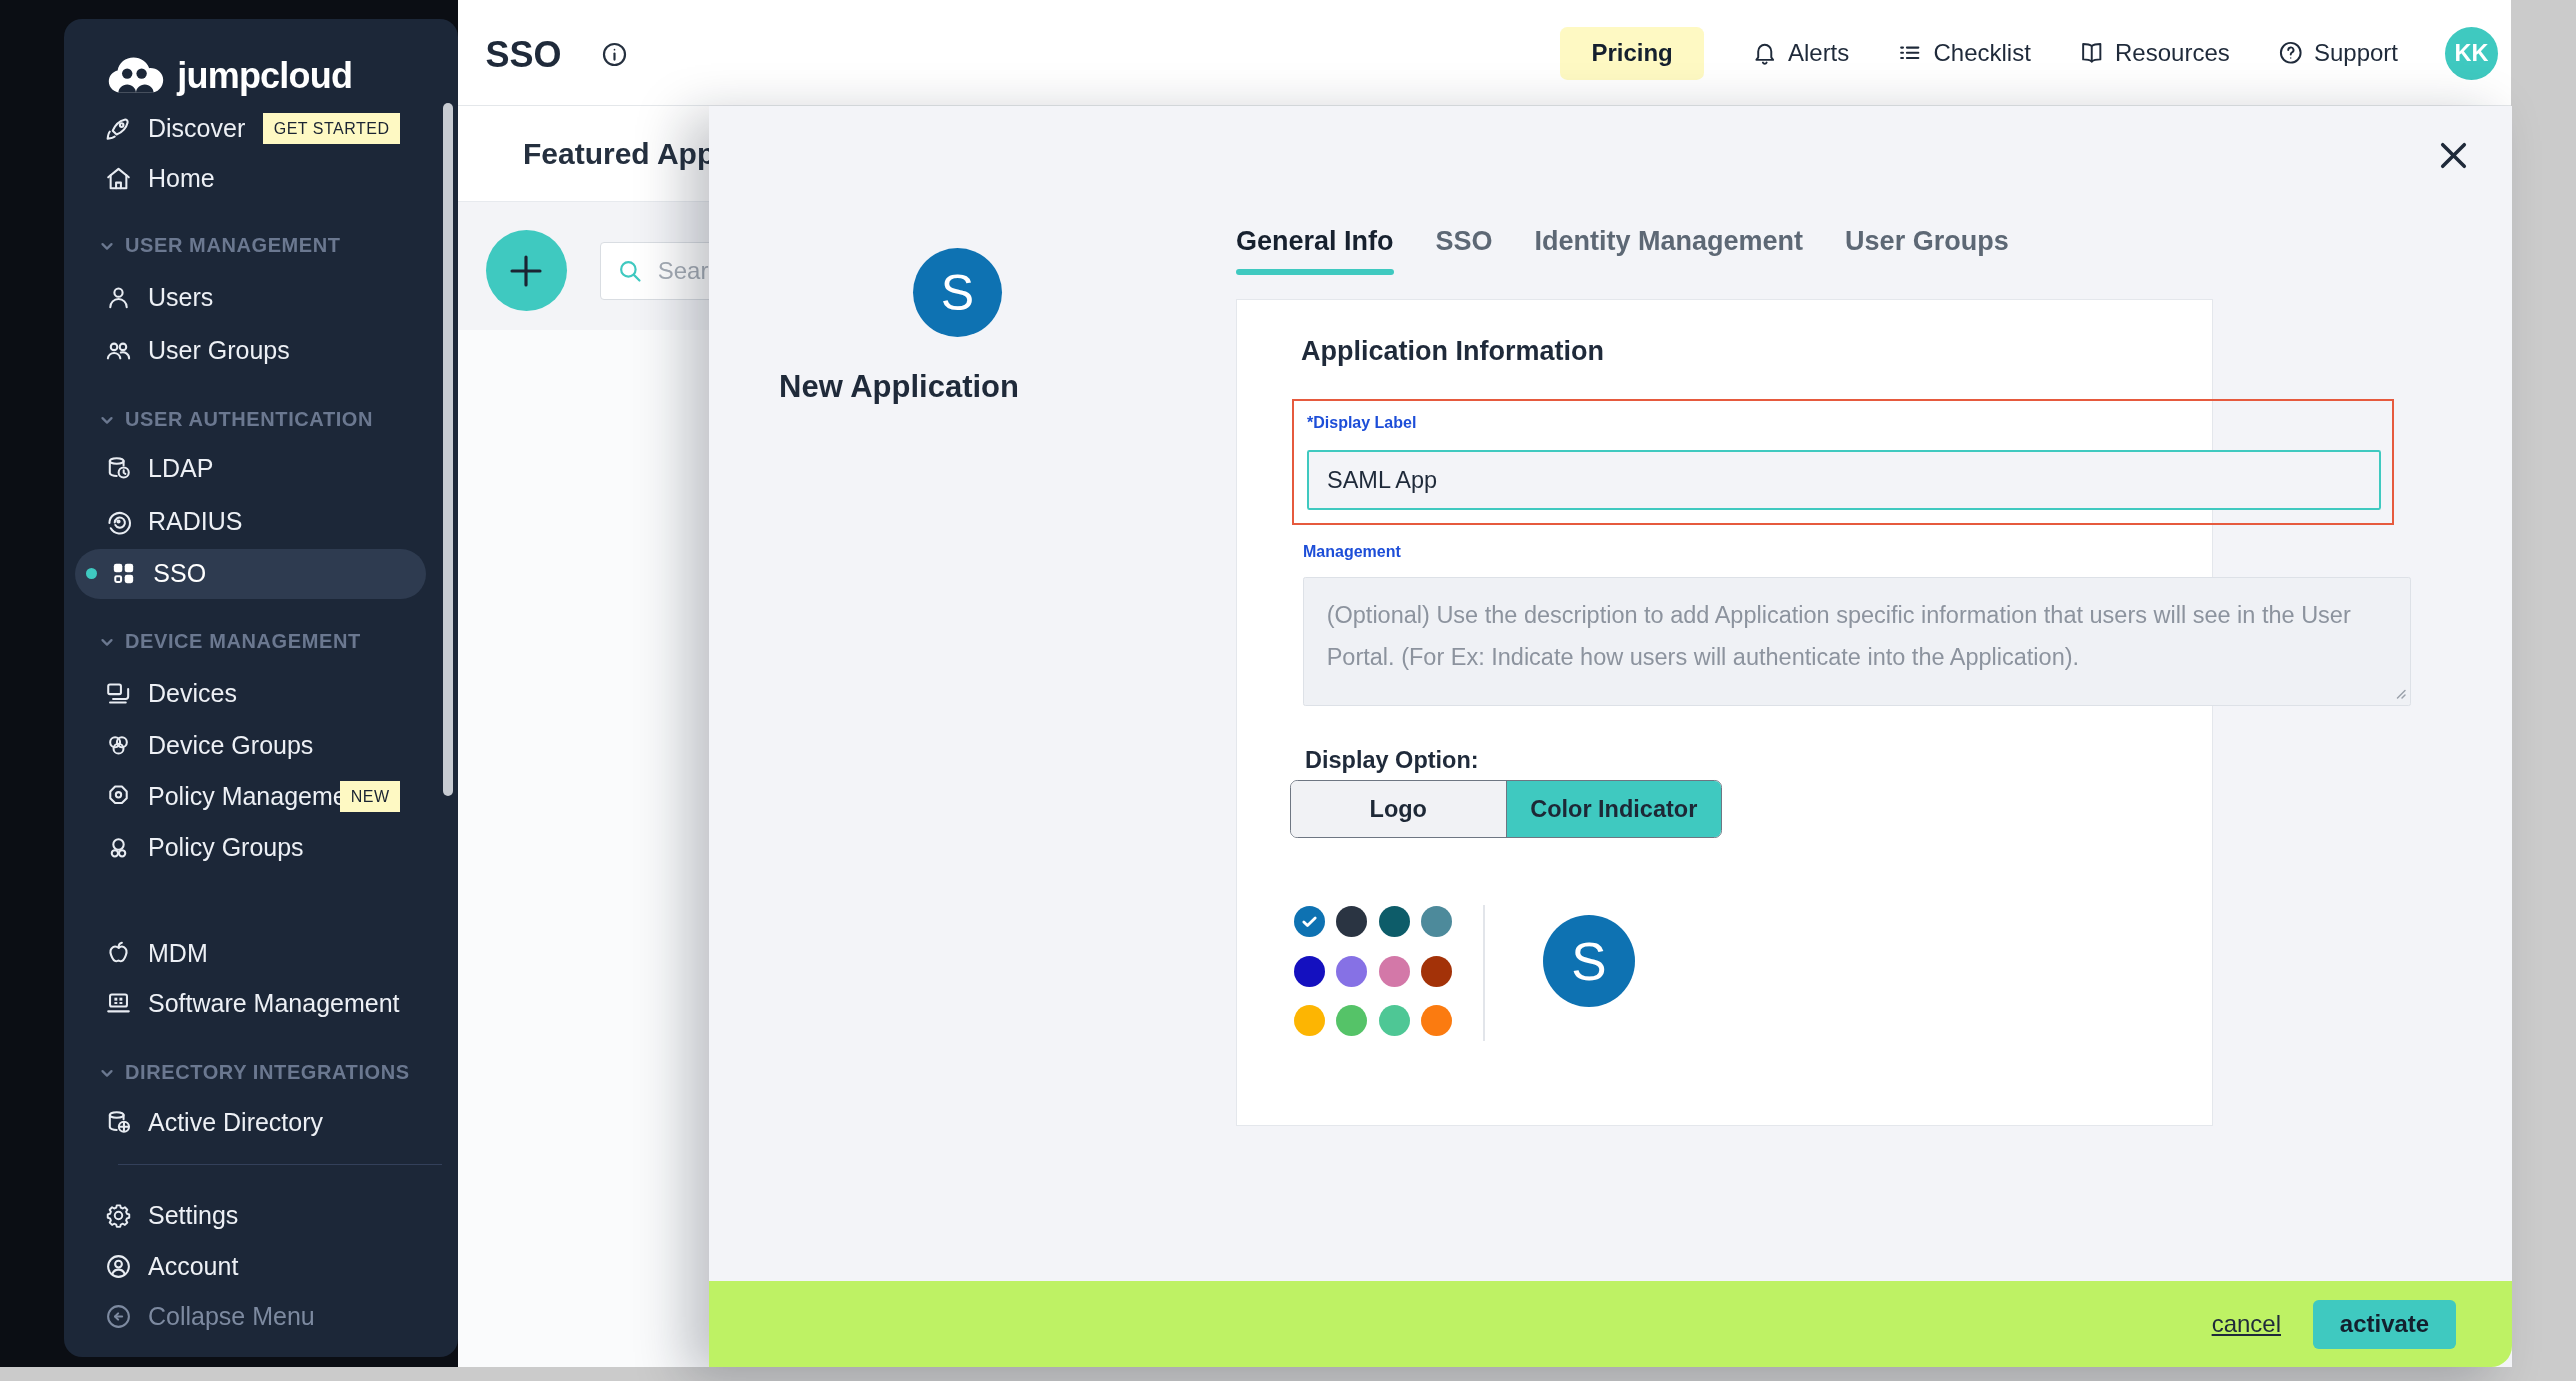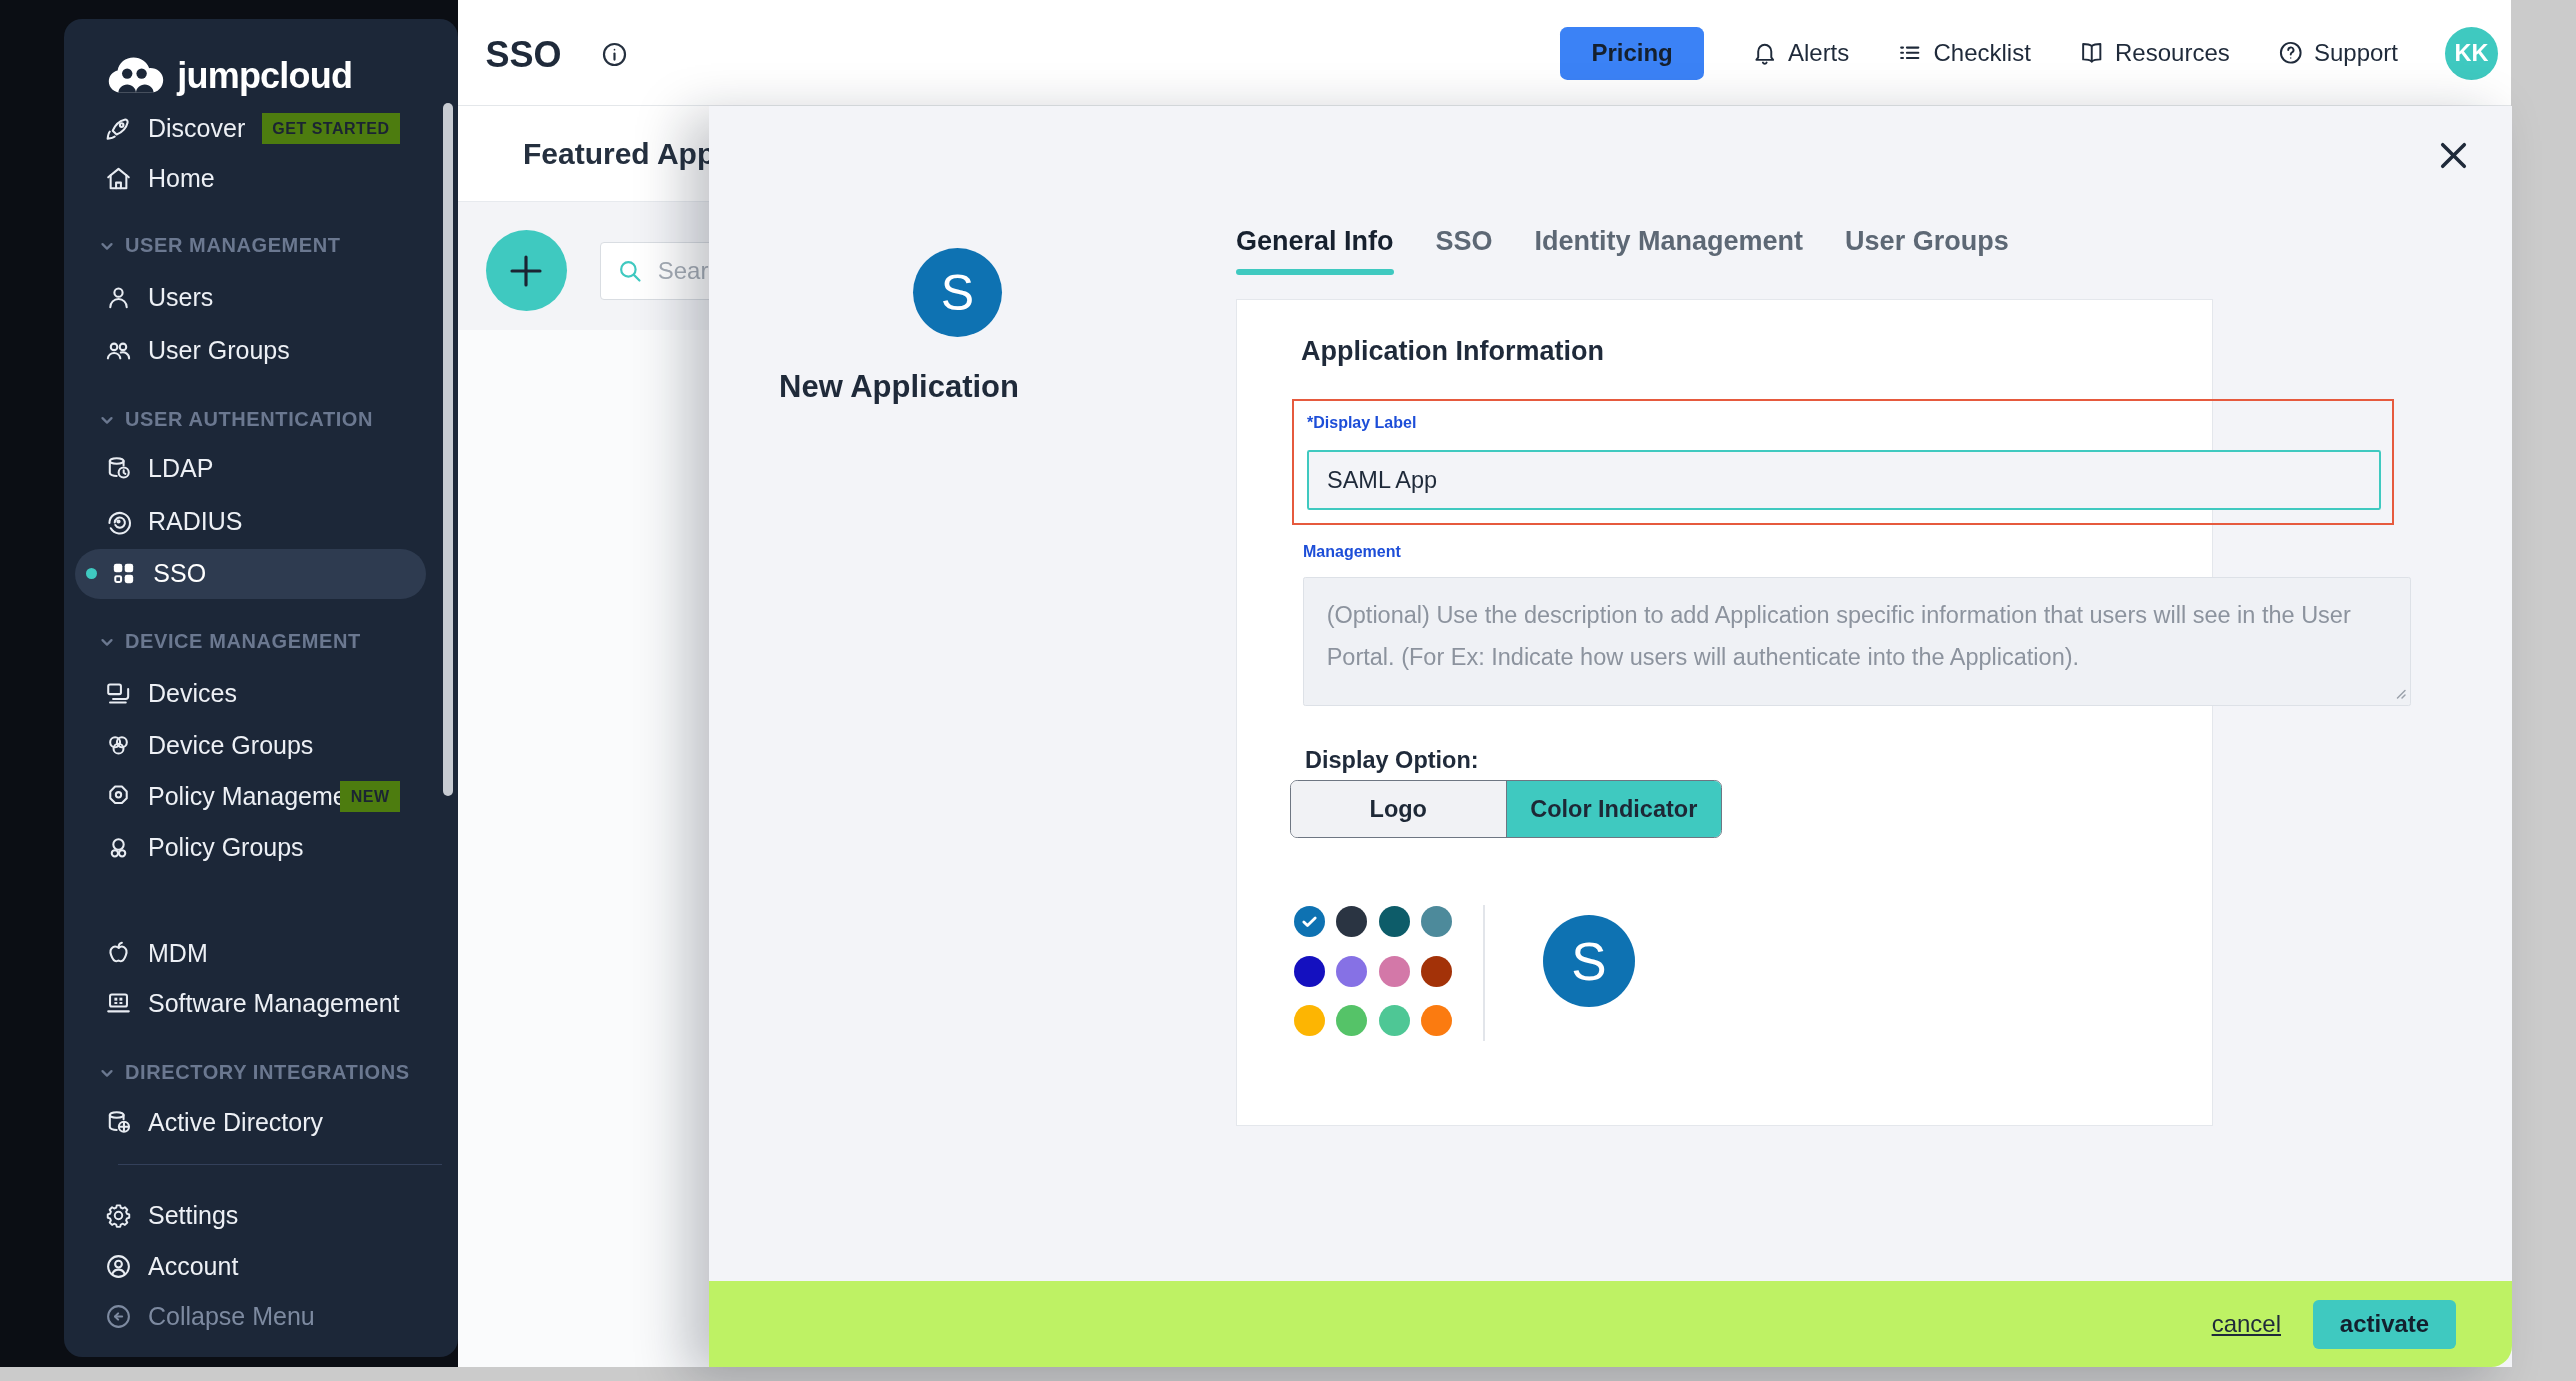--- a/index.html
+++ b/index.html
@@ -19,36 +19,36 @@
   .nav-item { position:absolute; left:0; width:380px; height:52px; display:flex; align-items:center;
               color:#edf0f5; cursor:default; }
   .nav-item .nicon { position:absolute; left:40px; width:29px; height:29px; color:#e8ecf2; }
   .nav-item .nlabel { position:absolute; left:84px; font-size:25px; }
   .nav-item.muted { color:#7d8aa0; }
   .nav-item.muted .nicon { color:#7d8aa0; }
   .sec-head { position:absolute; left:0; width:380px; height:36px; display:flex; align-items:center;
               color:#6b7890; }
   .sec-head .chev { position:absolute; left:34px; width:18px; height:18px; }
   .sec-head .stext { position:absolute; left:61px; font-size:20px; font-weight:bold; letter-spacing:0.6px; }
-  .badge { position:absolute; right:44px; background:#4d7c0f; color:#1b2433; font-size:16px;
-           font-weight:bold; letter-spacing:0.5px; padding:6.5px 10.5px; border-radius:0; }
+  .badge { position:absolute; right:44px; background:#fef9c3; color:#1b2433; font-size:16px;
+           font-weight:normal; letter-spacing:0.5px; padding:6.5px 10.5px; border-radius:0; }
   .sso-pill { position:absolute; left:11.3px; top:530px; width:351px; height:50px;
               background:#2e3b50; border-radius:25px; display:flex; align-items:center; }
   .sso-pill .dot { position:absolute; left:10.5px; width:11.3px; height:11.3px; border-radius:50%; background:#3fc9c0; }
   .sso-pill .nicon { position:absolute; left:34px; width:29px; height:29px; color:#fff; }
   .sso-pill .nlabel { position:absolute; left:78px; font-size:25px; color:#fff; }
   .side-divider { position:absolute; left:54px; top:1145px; width:324px; height:0.8px; background:#33405a; }
 
   
   .topbar { position:absolute; left:458px; top:0; width:2053px; height:106px; background:#fff;
             border-bottom:0.8px solid #e4e7ea; }
   .page-title { position:absolute; left:27.5px; top:34px; font-size:36px; font-weight:bold; color:#1f2a3a; }
   .info-ic { position:absolute; left:142px; top:40px; width:29px; height:29px; color:#25303f; }
   .top-right { position:absolute; right:13px; top:0; height:106px; display:flex; align-items:center; gap:47px; }
-  .pricing-btn { height:53px; padding:0 31px; background:#3b82f6; border:none; border-radius:7.3px;
+  .pricing-btn { height:53px; padding:0 31px; background:#fef9c3; border:none; border-radius:7.3px;
                  font-size:24px; font-weight:600; color:#15202e; display:flex; align-items:center;
                  font-family:inherit; }
   .top-link { display:flex; align-items:center; gap:9.7px; color:#1f2a3a; font-size:24px; }
   .top-link svg { width:27.5px; height:27.5px; }
   .avatar { width:53px; height:53px; border-radius:50%; background:#3fc9c0; color:#fff;
             display:flex; align-items:center; justify-content:center; font-size:23.5px; font-weight:600; }
 
   
   .featured-strip { position:absolute; left:458px; top:106px; width:2053px; height:96px; background:#fff;
                     border-bottom:0.8px solid #e7eaee; }

